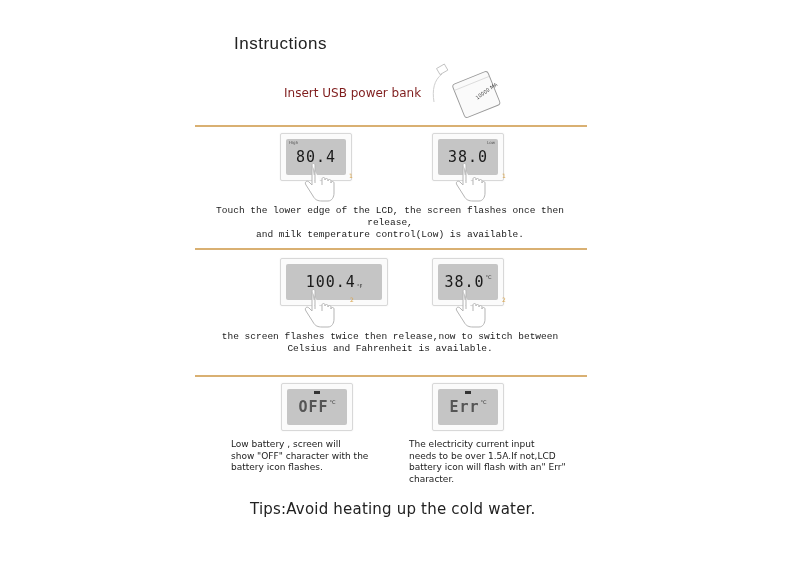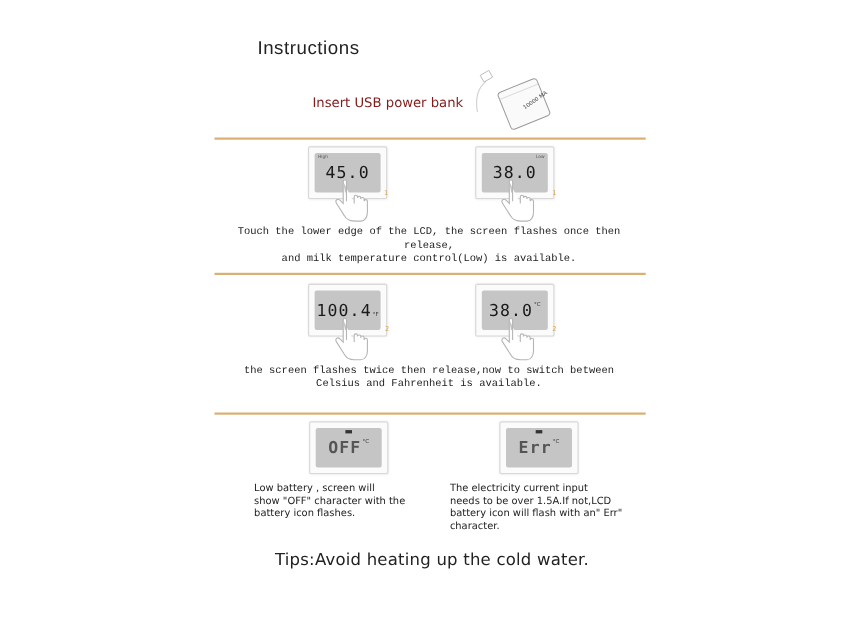--- a/index.html
+++ b/index.html
@@ -48,21 +48,21 @@
     </g>
     <text x="48" y="38" font-size="5" fill="#444" transform="rotate(-35 48 36)" font-family="DejaVu Sans, sans-serif">10000 MA</text>
   </svg>
 </div>
 
 <div class="abs divider" style="top:125px;"></div>
 
 <div class="abs lcd-frame" style="left:280px; top:133px;">
   <div class="lcd">
     <span class="lcd-tag" style="left:3px;">High</span>
-    <span class="lcd-value">45.0</span>
+    <span class="lcd-value">80.4</span>
   </div>
 </div>
 <div class="abs step-num" style="left:349px; top:172px;">1</div>
 <div class="abs hand" style="left:302px; top:163px;">
   <svg width="34" height="40" viewBox="0 0 34 40">
     <path d="M10 2 L10 22 L7 19 C5 17 2 19 4 22 L11 33 C13 37 16 38 20 38 L26 38 C30 38 32 34 32 30 L32 20 C32 18 29 18 29 20 L29 18 C29 16 26 16 26 18 L26 17 C26 15 23 15 23 17 L23 16 C23 14 20 14 20 16 L20 22 M10 2 C10 0 13 0 13 2 L13 20" stroke="#b5b5b5" stroke-width="1" fill="#fff"></path>
   </svg>
 </div>
 
 <div class="abs lcd-frame" style="left:432px; top:133px;">
@@ -78,21 +78,21 @@
   </svg>
 </div>
 
 <div class="abs desc" style="left:200px; top:205px; width:380px;">
   <div>Touch the lower edge of the LCD, the screen flashes once then release,</div>
   <div>and milk temperature control(Low) is available.</div>
 </div>
 
 <div class="abs divider" style="top:248px;"></div>
 
-<div class="abs lcd-frame" style="left:280px; top:258px;">
+<div class="abs lcd-frame" style="left:280px; top:258px;padding-left:36px;">
   <div class="lcd">
     <span class="lcd-value">100.4</span>
     <span class="lcd-unit low">°F</span>
   </div>
 </div>
 <div class="abs step-num" style="left:350px; top:296px;">2</div>
 <div class="abs hand" style="left:302px; top:289px;">
   <svg width="34" height="40" viewBox="0 0 34 40">
     <path d="M10 2 L10 22 L7 19 C5 17 2 19 4 22 L11 33 C13 37 16 38 20 38 L26 38 C30 38 32 34 32 30 L32 20 C32 18 29 18 29 20 L29 18 C29 16 26 16 26 18 L26 17 C26 15 23 15 23 17 L23 16 C23 14 20 14 20 16 L20 22 M10 2 C10 0 13 0 13 2 L13 20" stroke="#b5b5b5" stroke-width="1" fill="#fff"></path>
   </svg>
@@ -119,21 +119,21 @@
 <div class="abs divider" style="top:375px;"></div>
 
 <div class="abs lcd-frame" style="left:281px; top:383px;">
   <div class="lcd">
     <span class="battery"></span>
     <span class="lcd-value thin">OFF</span>
     <span class="lcd-unit">°C</span>
   </div>
 </div>
 
-<div class="abs lcd-frame" style="left:432px; top:383px;margin-left:22px;">
+<div class="abs lcd-frame" style="left:432px; top:383px;">
   <div class="lcd">
     <span class="battery"></span>
     <span class="lcd-value thin">Err</span>
     <span class="lcd-unit">°C</span>
   </div>
 </div>
 
 <div class="abs desc-left" style="left:231px; top:439px; width:170px;">
   <div>Low battery , screen will</div>
   <div>show "OFF" character with the</div>

